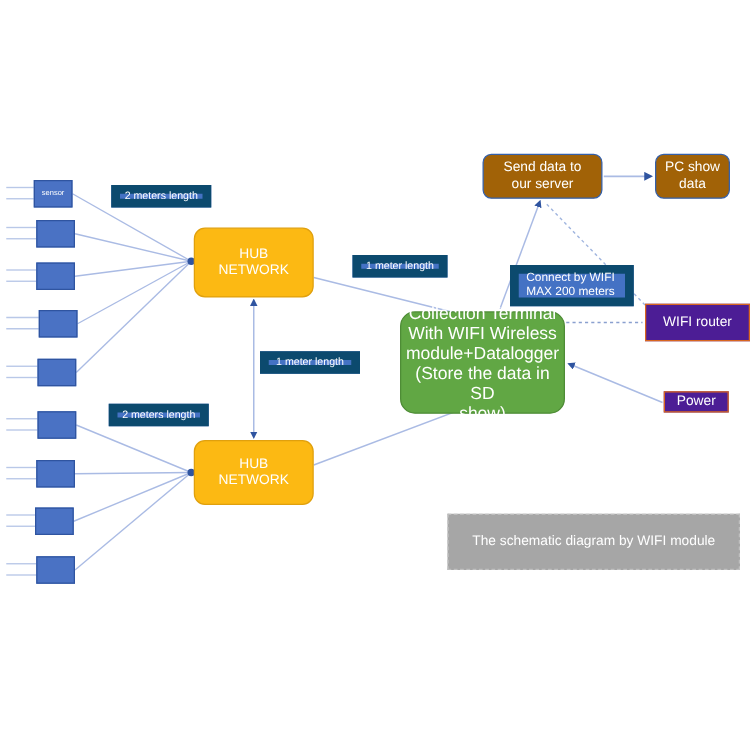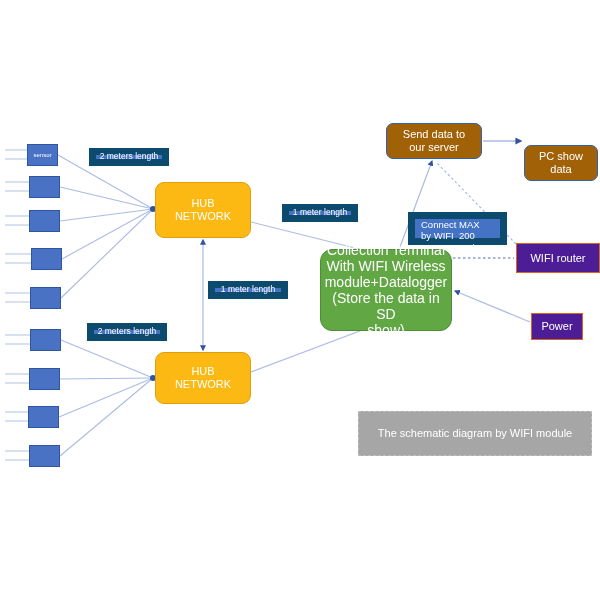--- a/index.html
+++ b/index.html
@@ -239,34 +239,34 @@
     <span class="lbl">With WIFI Wireless</span>
     <span class="lbl">module+Datalogger</span>
     <span class="lbl">(Store the data in SD</span>
     <span class="lbl">show)</span>
   </div>
 
   <div class="node bluebox" style="left:386px;top:123px;width:96px;height:36px;flex-direction:column;">
     <span class="lbl">Send data to</span>
     <span class="lbl">our server</span>
   </div>
-  <div class="node bluebox" style="left:524px;top:123px;width:74px;height:36px;flex-direction:column;margin-top:22px;">
+  <div class="node bluebox" style="left:524px;top:123px;width:60px;height:36px;flex-direction:column;">
     <span class="lbl">PC show</span>
     <span class="lbl">data</span>
   </div>
 
-  <div class="node bluelabel two-line" style="left:408px;top:212px;width:99px;height:33px;flex-direction:row;align-items:flex-start;justify-content:space-between;">
+  <div class="node bluelabel two-line" style="left:408px;top:212px;width:99px;height:33px;flex-direction:column;align-items:flex-start;justify-content:center;">
     <span class="lbl">Connect by WIFI</span>
     <span class="lbl">MAX 200 meters</span>
   </div>
 
   <div class="node orangebox" style="left:516px;top:243px;width:84px;height:30px;">
     <span class="lbl">WIFI router</span>
   </div>
-  <div class="node orangebox" style="left:531px;top:313px;width:52px;height:27px;">
+  <div class="node orangebox" style="left:531px;top:313px;width:52px;height:17px;">
     <span class="lbl">Power</span>
   </div>
 
   <div class="node graybox" style="left:358px;top:411px;width:234px;height:45px;">
     <span class="lbl">The schematic diagram by WIFI module</span>
   </div>
 
 </div>
 
 </body></html>

